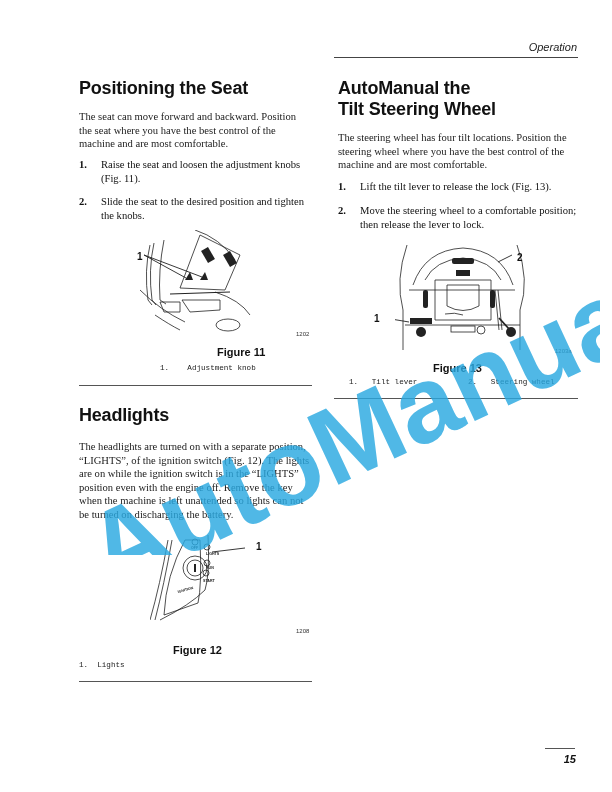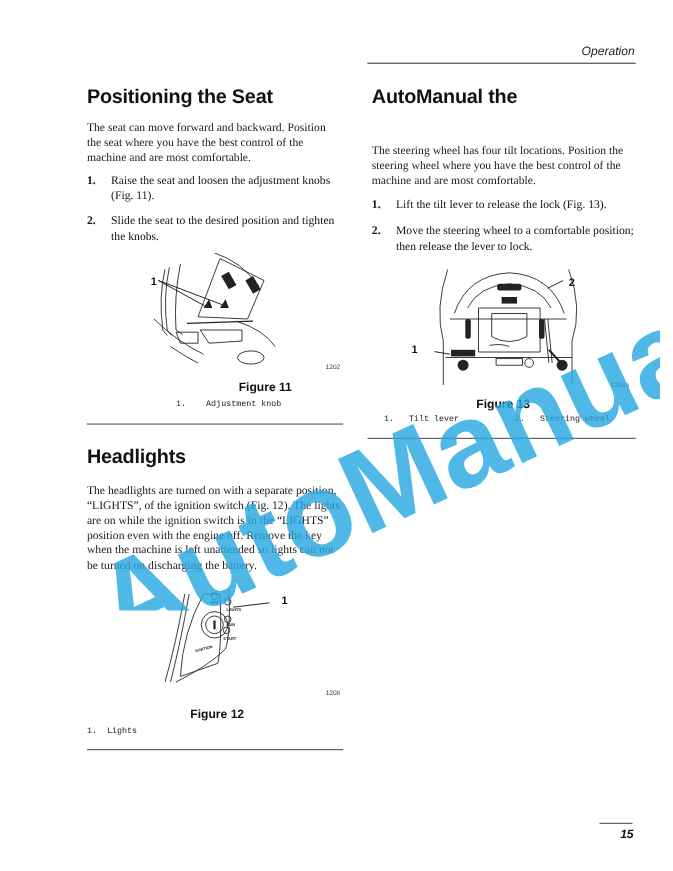--- a/index.html
+++ b/index.html
@@ -109,20 +109,21 @@
 <div class="abs callout" style="left:256px; top:541px;">1</div>
 <div class="abs fig-id" style="left:296px; top:628px;">1208</div>
 <div class="abs fig-title" style="left:173px; top:644px;">Figure 12</div>
 <div class="abs legend" style="left:79px; top:661px;">
   <span>1.</span>&nbsp;&nbsp;<span>Lights</span>
 </div>
 <div class="abs rule" style="left:79px; top:681px; width:233px;"></div>
 
 <h2 class="abs" style="left:338px; top:78px;">
   <span>AutoManual the</span><br>
+  <span>Tilt Steering Wheel</span>
 </h2>
 <div class="abs serif para" style="left:338px; top:131px; width:240px;">The steering wheel has four tilt locations. Position the steering wheel where you have the best control of the machine and are most comfortable.</div>
 <div class="abs serif step" style="left:338px; top:180px; width:242px;">
   <span class="num">1.</span>
   <span class="txt">Lift the tilt lever to release the lock (Fig. 13).</span>
 </div>
 <div class="abs serif step" style="left:338px; top:204px; width:242px;">
   <span class="num">2.</span>
   <span class="txt">Move the steering wheel to a comfortable position; then release the lever to lock.</span>
 </div>

